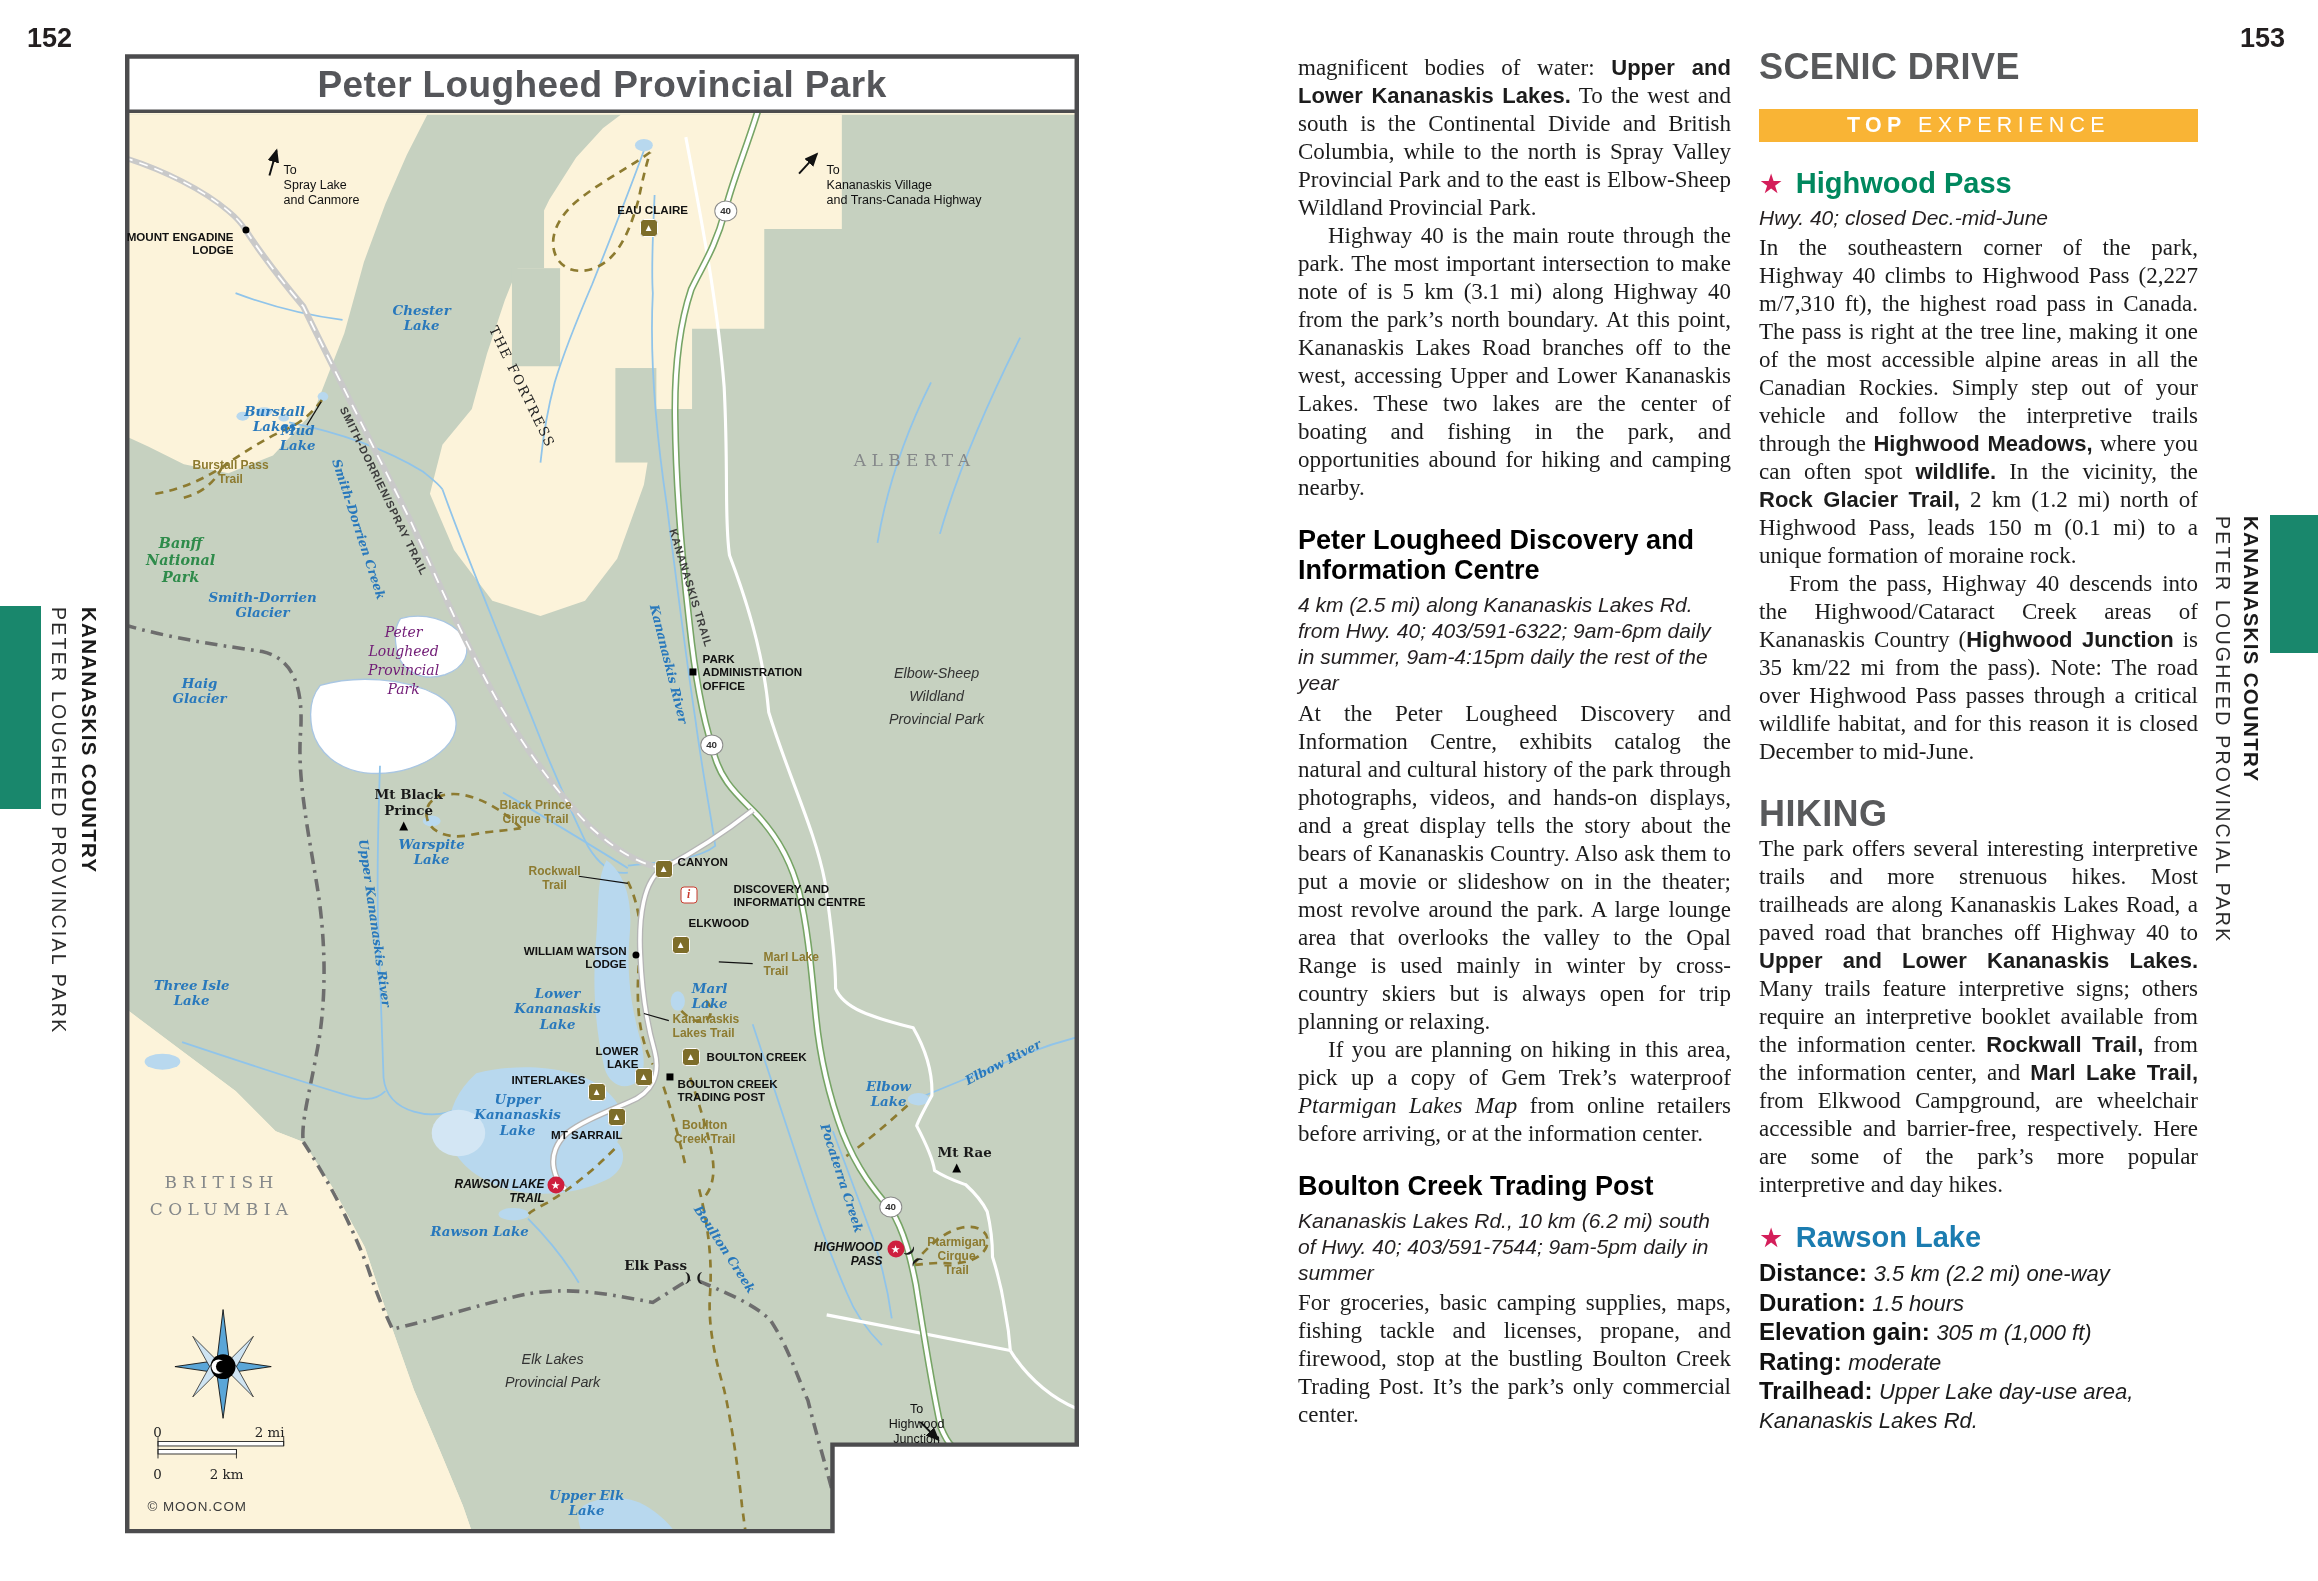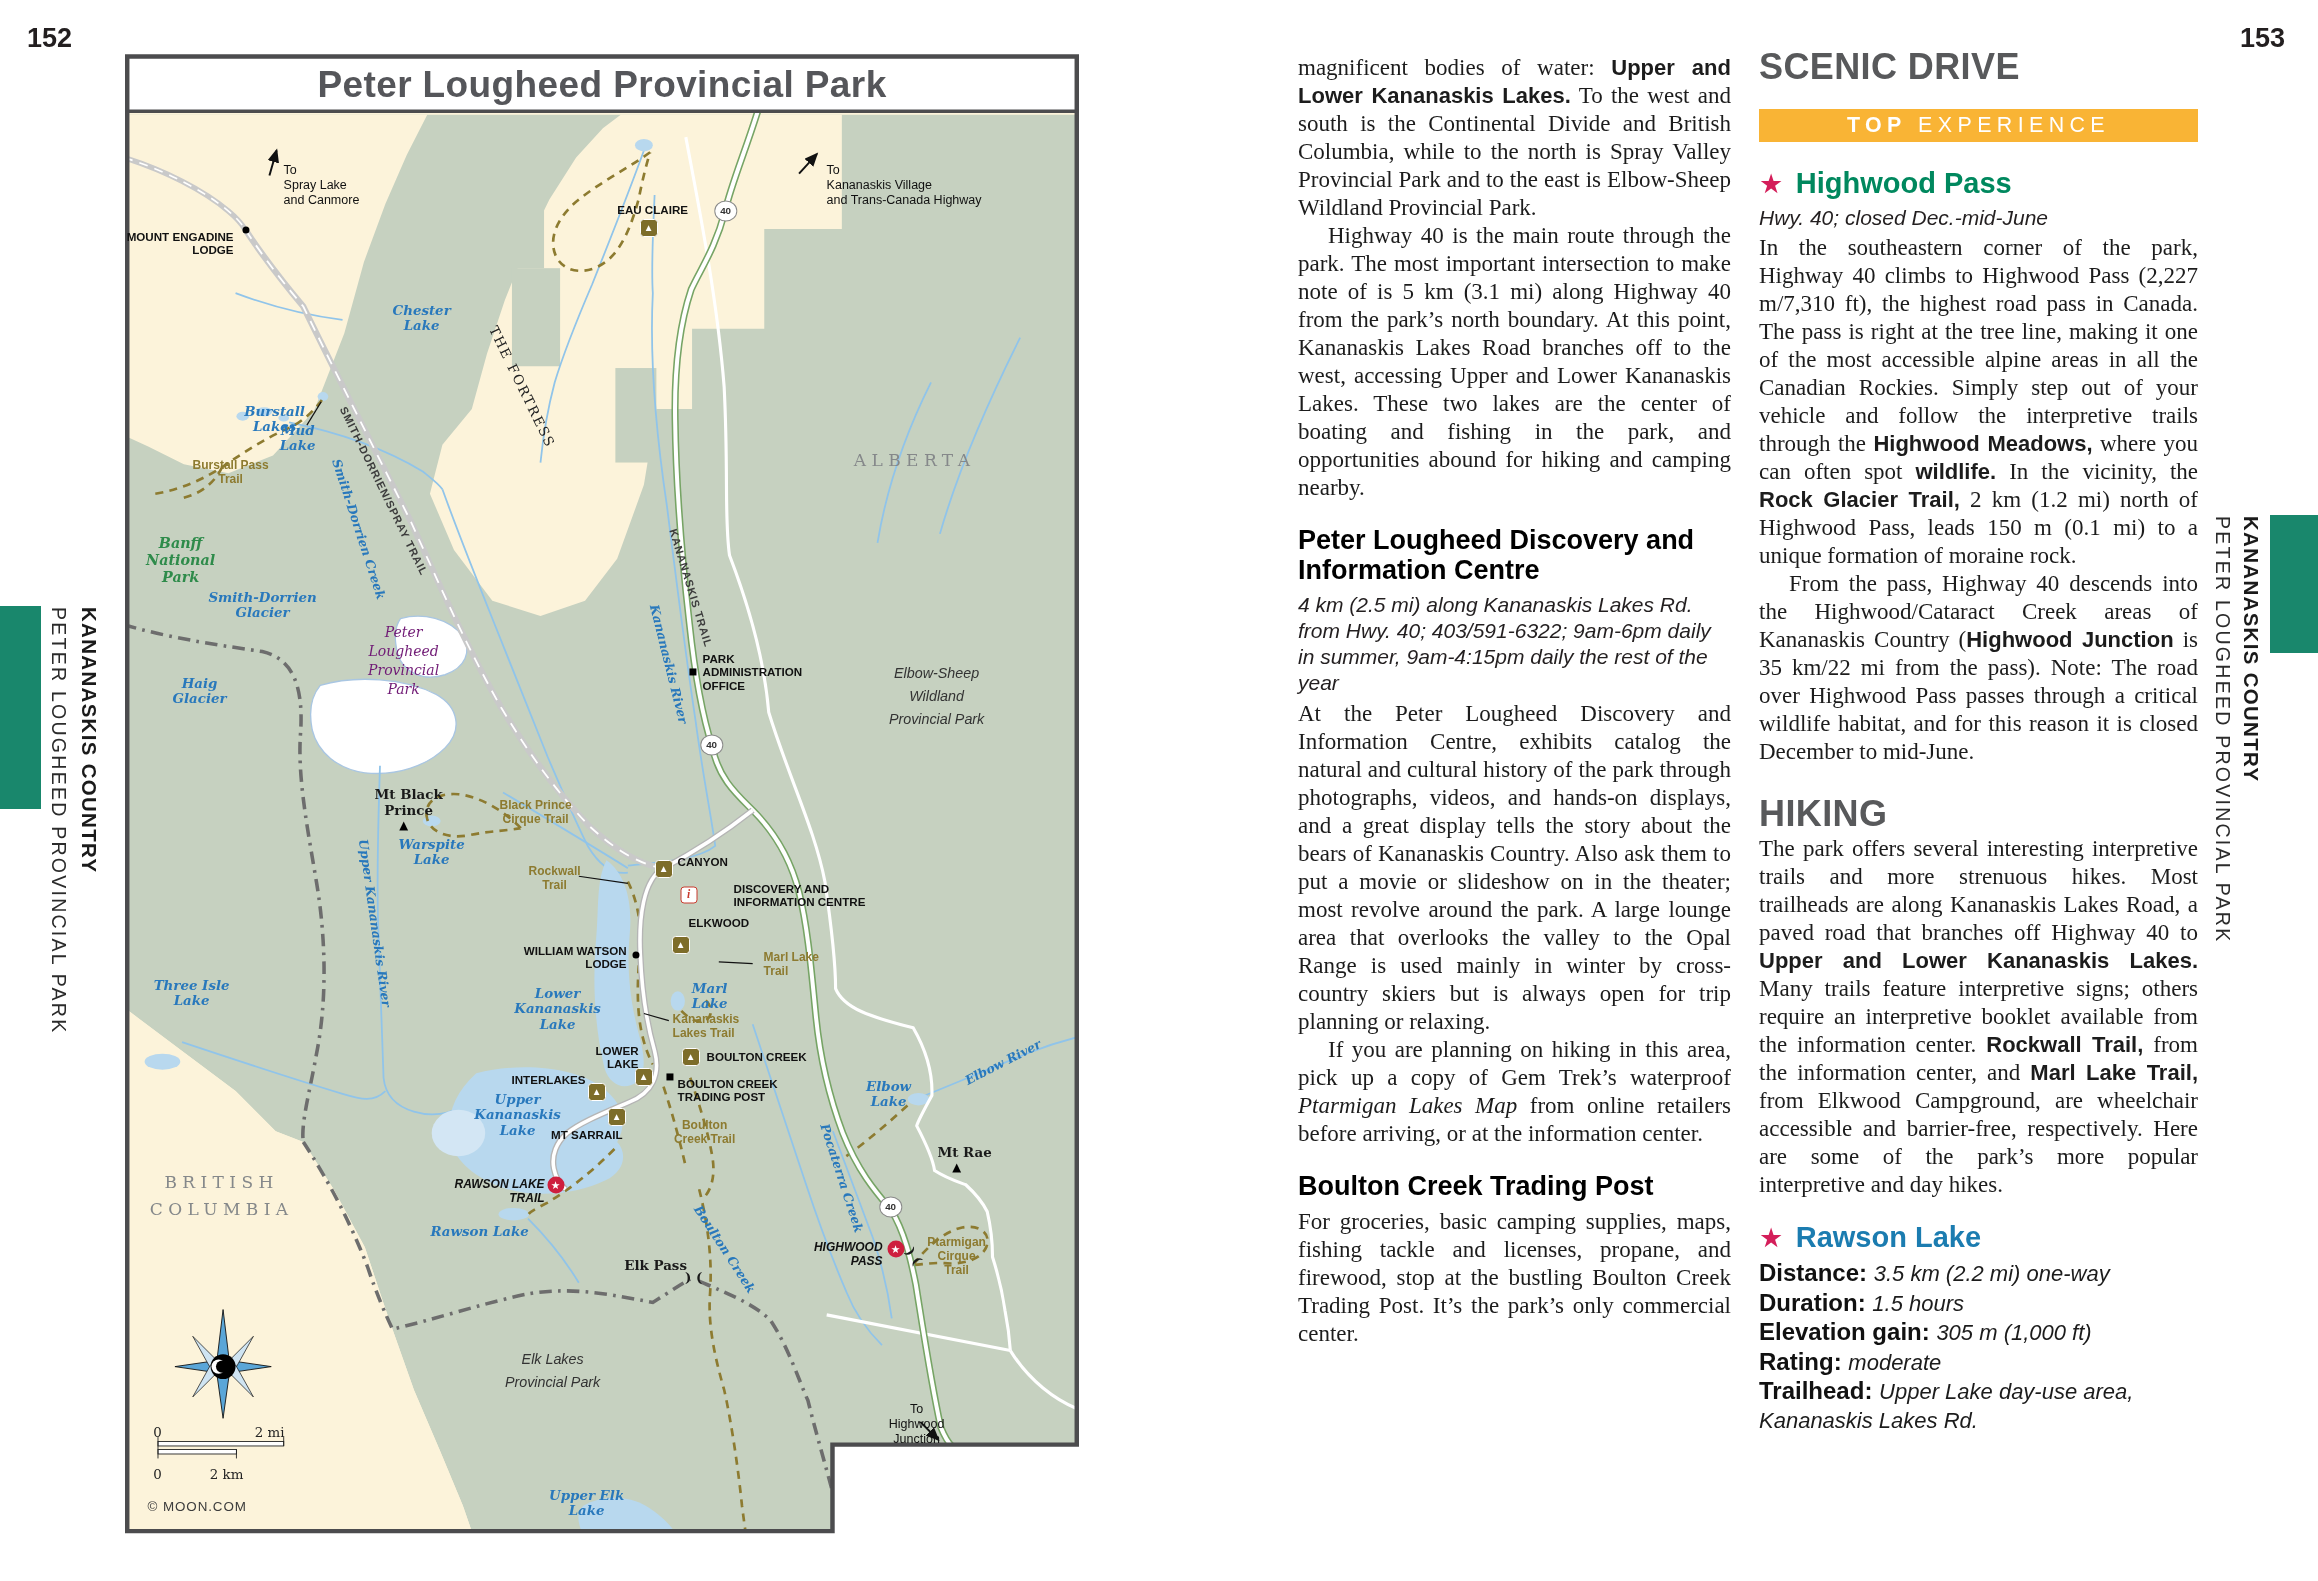--- a/index.html
+++ b/index.html
@@ -368,20 +368,21 @@
 </div>
 
 <div id="col1" class="col">
   <p class="body-p"><span>magnificent bodies of water: </span><span class="rb">Upper and Lower Kananaskis Lakes.</span><span> To the west and south is the Continental Divide and British Columbia, while to the north is Spray Valley Provincial Park and to the east is Elbow-Sheep Wildland Provincial Park.</span></p>
   <p class="body-p ind"><span>Highway 40 is the main route through the park. The most important intersection to make note of is 5 km (3.1 mi) along Highway 40 from the park’s north boundary. At this point, Kananaskis Lakes Road branches off to the west, accessing Upper and Lower Kananaskis Lakes. These two lakes are the center of boating and fishing in the park, and opportunities abound for hiking and camping nearby.</span></p>
   <h3 class="h-blue">Peter Lougheed Discovery and Information Centre</h3>
   <p class="detail">4 km (2.5 mi) along Kananaskis Lakes Rd. from Hwy. 40; 403/591-6322; 9am-6pm daily in summer, 9am-4:15pm daily the rest of the year</p>
   <p class="body-p"><span>At the Peter Lougheed Discovery and Information Centre, exhibits catalog the natural and cultural history of the park through photographs, videos, and hands-on displays, and a great display tells the story about the bears of Kananaskis Country. Also ask them to put a movie or slideshow on in the theater; most revolve around the park. A large lounge area that overlooks the valley to the Opal Range is used mainly in winter by cross-country skiers but is always open for trip planning or relaxing.</span></p>
   <p class="body-p ind"><span>If you are planning on hiking in this area, pick up a copy of Gem Trek’s waterproof </span><span class="ri">Ptarmigan Lakes Map</span><span> from online retailers before arriving, or at the information center.</span></p>
   <h3 class="h-blue">Boulton Creek Trading Post</h3>
+  <p class="detail">Kananaskis Lakes Rd., 10 km (6.2 mi) south of Hwy. 40; 403/591-7544; 9am-5pm daily in summer</p>
   <p class="body-p"><span>For groceries, basic camping supplies, maps, fishing tackle and licenses, propane, and firewood, stop at the bustling Boulton Creek Trading Post. It’s the park’s only commercial center.</span></p>
 </div>
 
 <div id="col2" class="col">
   <h2 class="h-gray">SCENIC DRIVE</h2>
   <div class="banner"><b>TOP</b><span> EXPERIENCE</span></div>
   <div class="star-head">
     <span class="star-glyph">★</span>
     <span class="h-green">Highwood Pass</span>
   </div>

